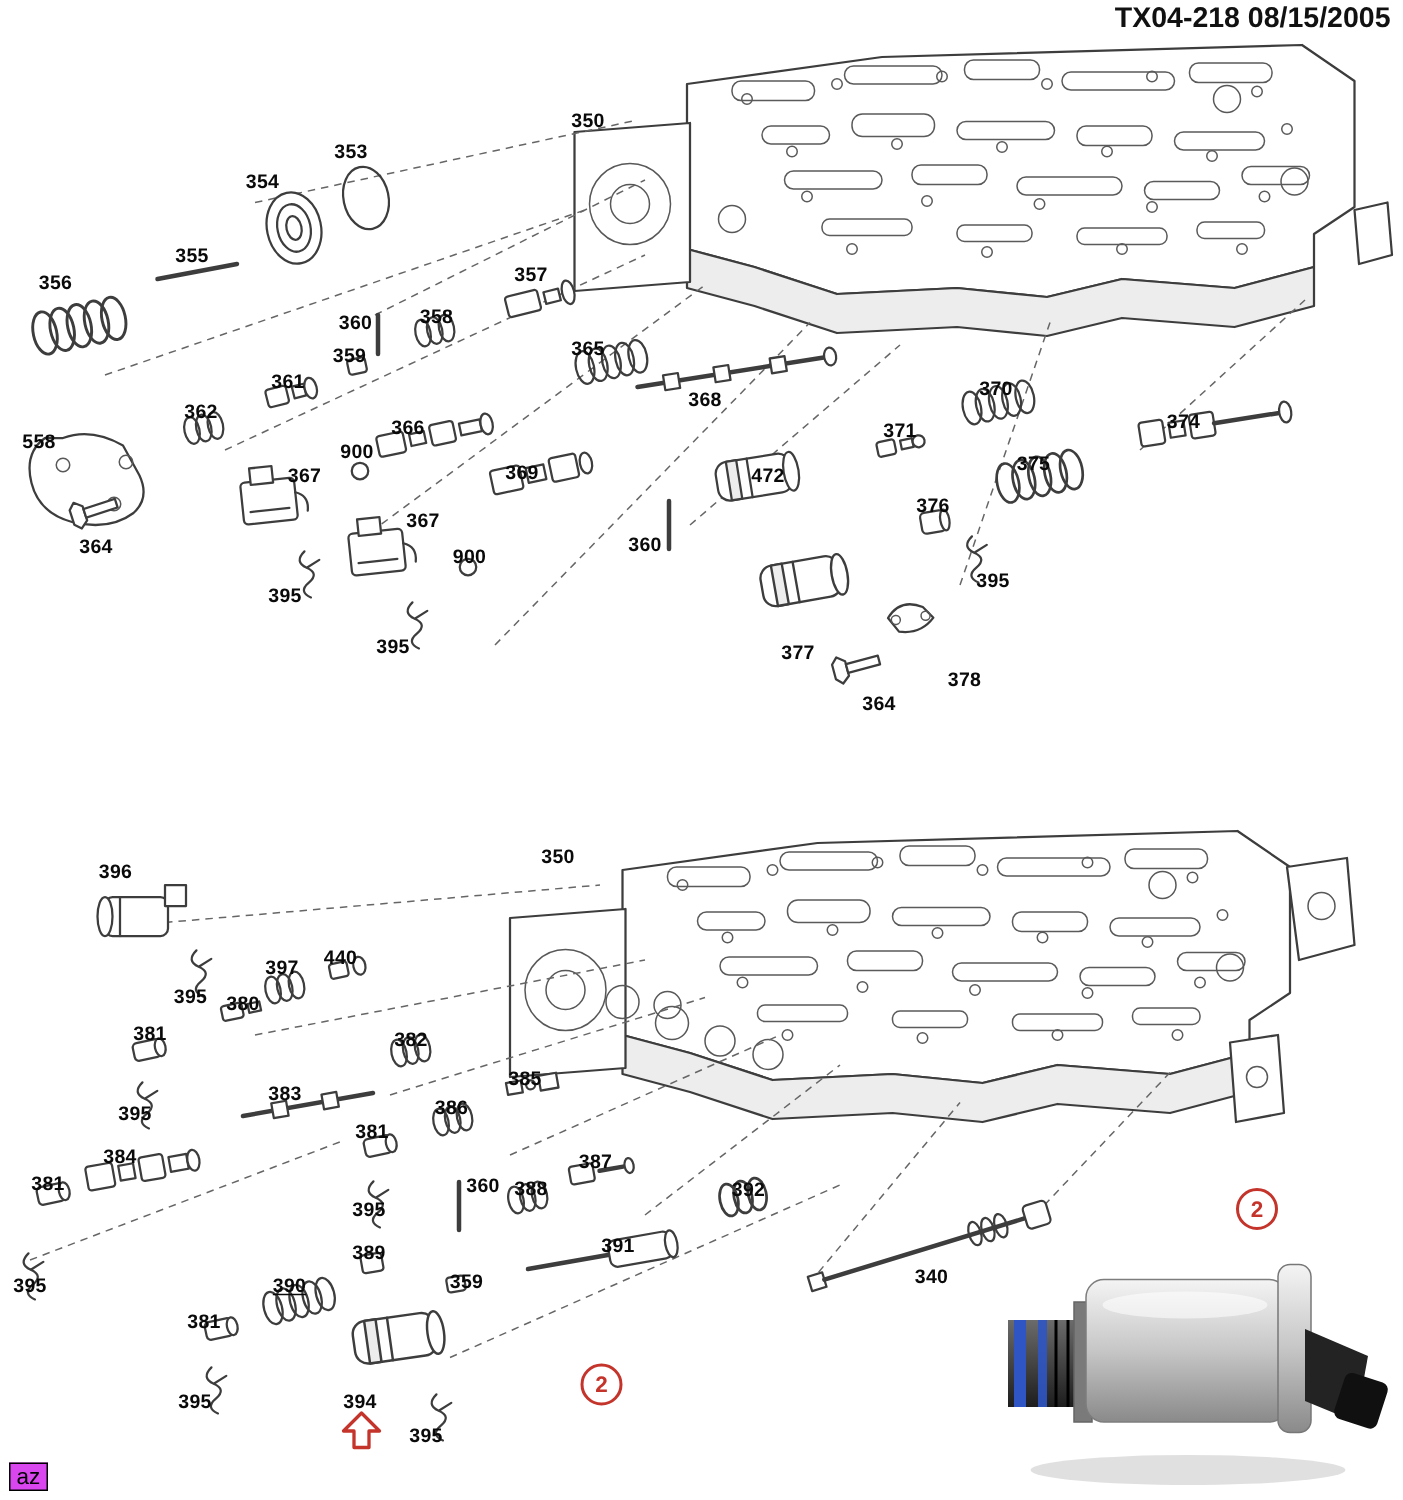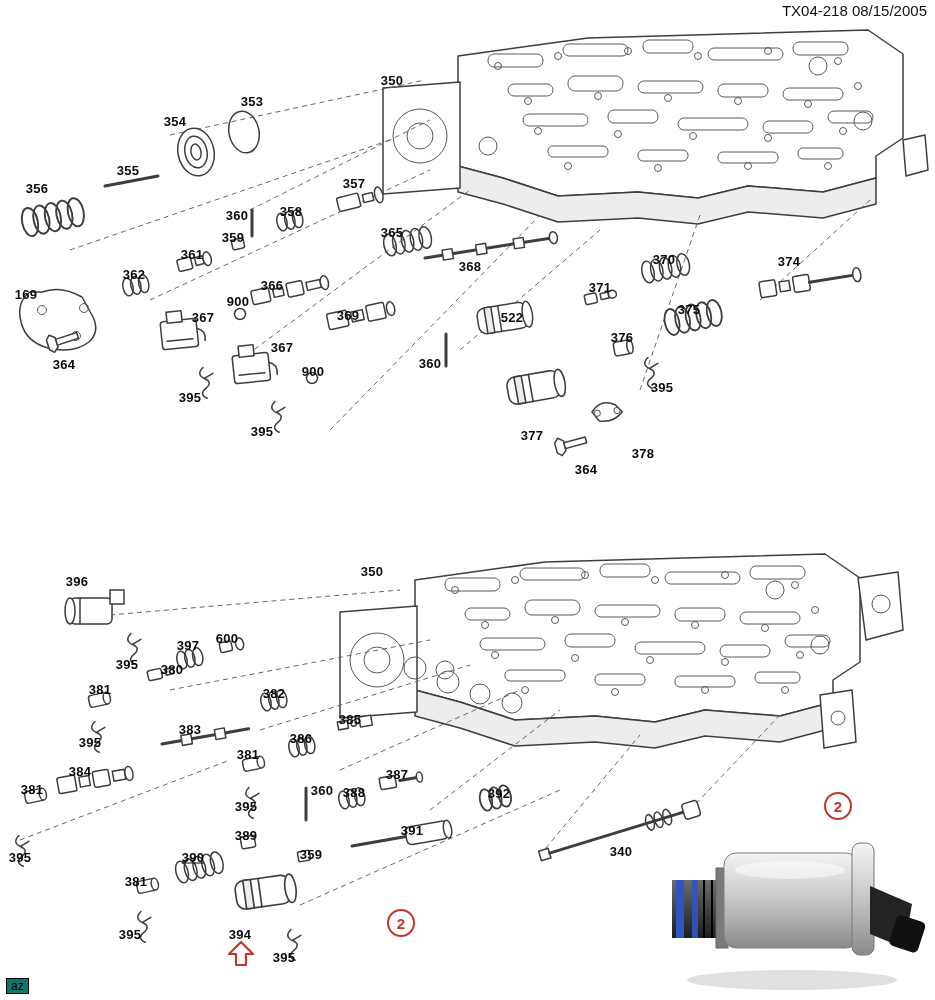--- a/index.html
+++ b/index.html
@@ -15,23 +15,23 @@
   .dash{stroke:#666;stroke-width:1;fill:none;stroke-dasharray:5 4;}
   .thick{stroke:#3d3d3d;stroke-width:3;fill:none;stroke-linecap:round;}
 
   #labels-layer{position:absolute;left:0;top:0;width:100%;height:100%;pointer-events:none;}
   .part-label{position:absolute;transform:translate(-50%,-50%);
       font-size:13px;font-weight:700;color:#0a0a0a;letter-spacing:.2px;white-space:nowrap;}
   .callout-circle{position:absolute;transform:translate(-50%,-50%);
       width:24px;height:24px;border:2px solid #c4342b;border-radius:50%;
       color:#c4342b;font-size:15px;font-weight:700;
       display:flex;align-items:center;justify-content:center;background:transparent;}
-  .header-title{position:absolute;top:2px;right:8px;font-size:15px;font-weight:400;color:#111;}
+  .header-title{position:absolute;top:2px;right:8px;font-size:19px;font-weight:700;color:#111;}
   .az-box{position:absolute;left:6px;bottom:6px;border:1px solid #000;
-      font-size:12px;padding:0 4px;color:#000;background:#0f766e;}
+      font-size:15px;padding:0 4px;color:#000;background:#d946ef;}
   .red-arrow{position:absolute;left:226px;top:940px;}
 </style>
 </head>
 <body>
 
 <div class="stage">
 
 <svg class="art" width="935" height="1000" viewBox="0 0 935 1000">
   <defs>
     <g id="spring5">
@@ -349,59 +349,59 @@
 
 <svg class="red-arrow" width="30" height="28" viewBox="0 0 30 28">
   <path d="M15,2 L27,14 L20,14 L20,25 L10,25 L10,14 L3,14 Z" fill="#fff" stroke="#c4342b" stroke-width="2.2" stroke-linejoin="round"></path>
 </svg>
 
 <div class="header-title">TX04-218 08/15/2005</div>
 <div class="az-box">az</div>
 
 <div id="labels-layer">
       <div class="part-label" style="left: 392px; top: 80px;">350</div>
-      <div class="part-label" style="left: 234px; top: 101px; margin-left: 18px;">353</div>
+      <div class="part-label" style="left: 234px; top: 101px;">353</div>
       <div class="part-label" style="left: 175px; top: 121px;">354</div>
       <div class="part-label" style="left: 128px; top: 170px;">355</div>
       <div class="part-label" style="left: 37px; top: 188px;">356</div>
       <div class="part-label" style="left: 354px; top: 183px;">357</div>
       <div class="part-label" style="left: 237px; top: 215px;">360</div>
       <div class="part-label" style="left: 233px; top: 237px;">359</div>
       <div class="part-label" style="left: 291px; top: 211px;">358</div>
       <div class="part-label" style="left: 392px; top: 232px;">365</div>
       <div class="part-label" style="left: 192px; top: 254px;">361</div>
       <div class="part-label" style="left: 134px; top: 274px;">362</div>
-      <div class="part-label" style="left: 26px; top: 294px;">169</div>
+      <div class="part-label" style="left: 26px; top: 294px;">558</div>
       <div class="part-label" style="left: 64px; top: 364px;">364</div>
       <div class="part-label" style="left: 272px; top: 285px;">366</div>
       <div class="part-label" style="left: 238px; top: 301px;">900</div>
       <div class="part-label" style="left: 470px; top: 266px;">368</div>
       <div class="part-label" style="left: 348px; top: 315px;">369</div>
       <div class="part-label" style="left: 664px; top: 259px;">370</div>
       <div class="part-label" style="left: 600px; top: 287px;">371</div>
-      <div class="part-label" style="left: 789px; top: 261px; text-align: right;">374</div>
-      <div class="part-label" style="left: 512px; top: 317px;">522</div>
+      <div class="part-label" style="left: 789px; top: 281px; text-align: right;">374</div>
+      <div class="part-label" style="left: 512px; top: 317px;">472</div>
       <div class="part-label" style="left: 689px; top: 309px;">375</div>
       <div class="part-label" style="left: 622px; top: 337px;">376</div>
       <div class="part-label" style="left: 203px; top: 317px;">367</div>
       <div class="part-label" style="left: 282px; top: 347px;">367</div>
       <div class="part-label" style="left: 313px; top: 371px;">900</div>
       <div class="part-label" style="left: 430px; top: 363px;">360</div>
       <div class="part-label" style="left: 190px; top: 397px;">395</div>
       <div class="part-label" style="left: 262px; top: 431px;">395</div>
       <div class="part-label" style="left: 662px; top: 387px;">395</div>
       <div class="part-label" style="left: 532px; top: 435px;">377</div>
       <div class="part-label" style="left: 586px; top: 469px;">364</div>
       <div class="part-label" style="left: 631px; top: 453px; margin-left: 12px;">378</div>
       <div class="part-label" style="left: 372px; top: 571px;">350</div>
       <div class="part-label" style="left: 77px; top: 581px;">396</div>
       <div class="part-label" style="left: 127px; top: 664px;">395</div>
-      <div class="part-label" style="left: 172px; top: 669px;">380</div>
+      <div class="part-label" style="left: 162px; top: 669px;">380</div>
       <div class="part-label" style="left: 188px; top: 617px; margin-top: 28px;">397</div>
-      <div class="part-label" style="left: 227px; top: 638px;">600</div>
+      <div class="part-label" style="left: 227px; top: 638px;">440</div>
       <div class="part-label" style="left: 100px; top: 689px;">381</div>
       <div class="part-label" style="left: 274px; top: 693px;">382</div>
       <div class="part-label" style="left: 190px; top: 729px;">383</div>
       <div class="part-label" style="left: 350px; top: 719px;">385</div>
       <div class="part-label" style="left: 301px; top: 738px;">386</div>
       <div class="part-label" style="left: 90px; top: 742px;">395</div>
       <div class="part-label" style="left: 248px; top: 754px;">381</div>
       <div class="part-label" style="left: 80px; top: 771px;">384</div>
       <div class="part-label" style="left: 32px; top: 789px;">381</div>
       <div class="part-label" style="left: 397px; top: 774px;">387</div>

